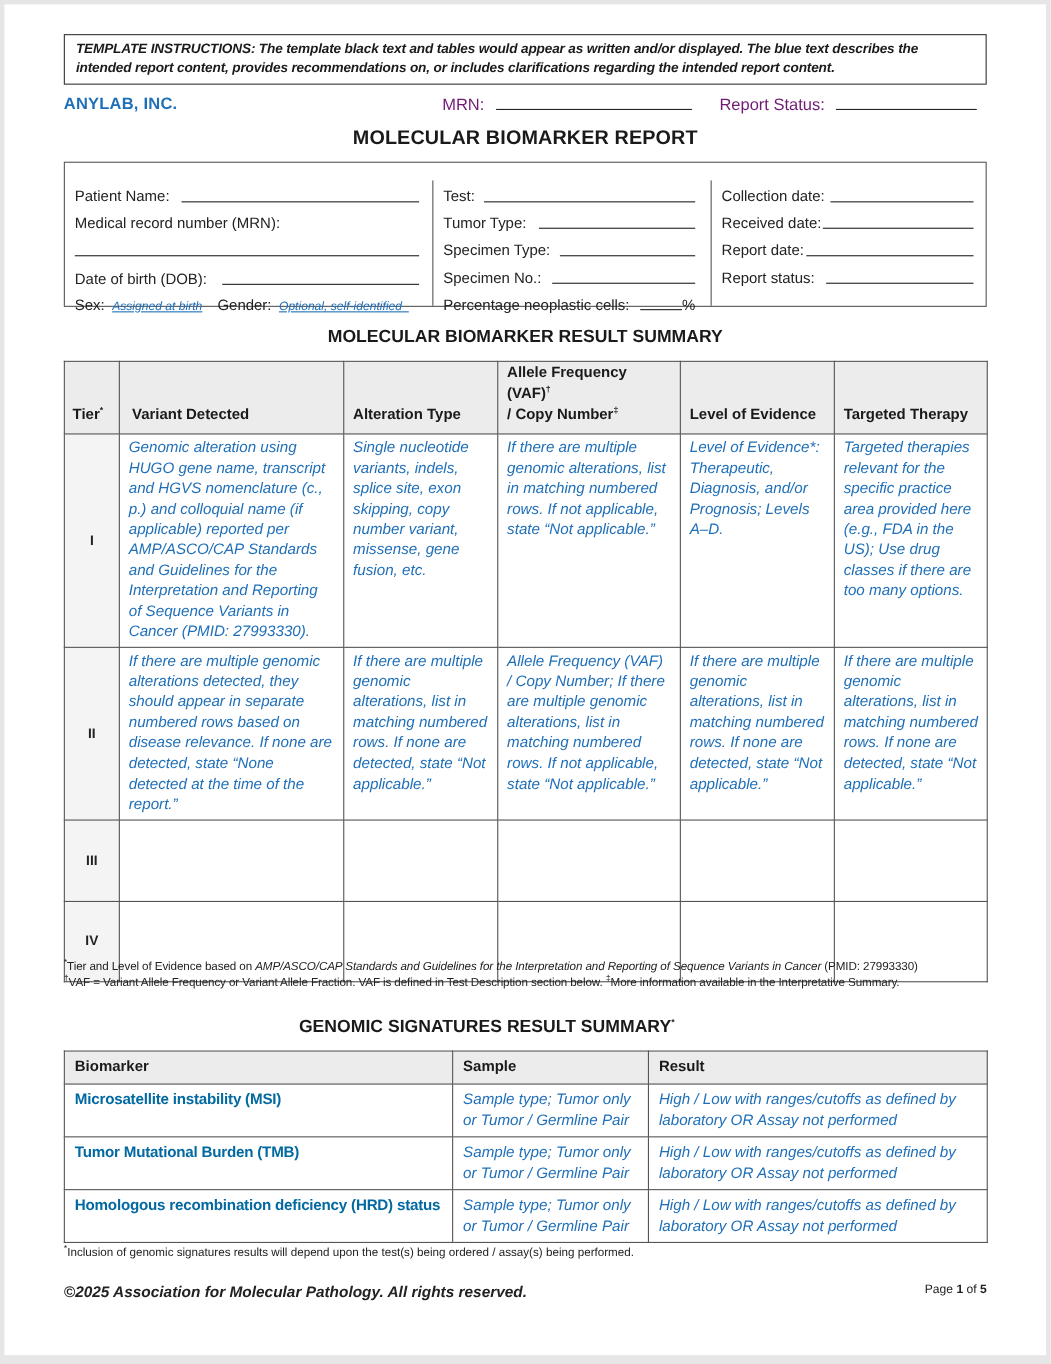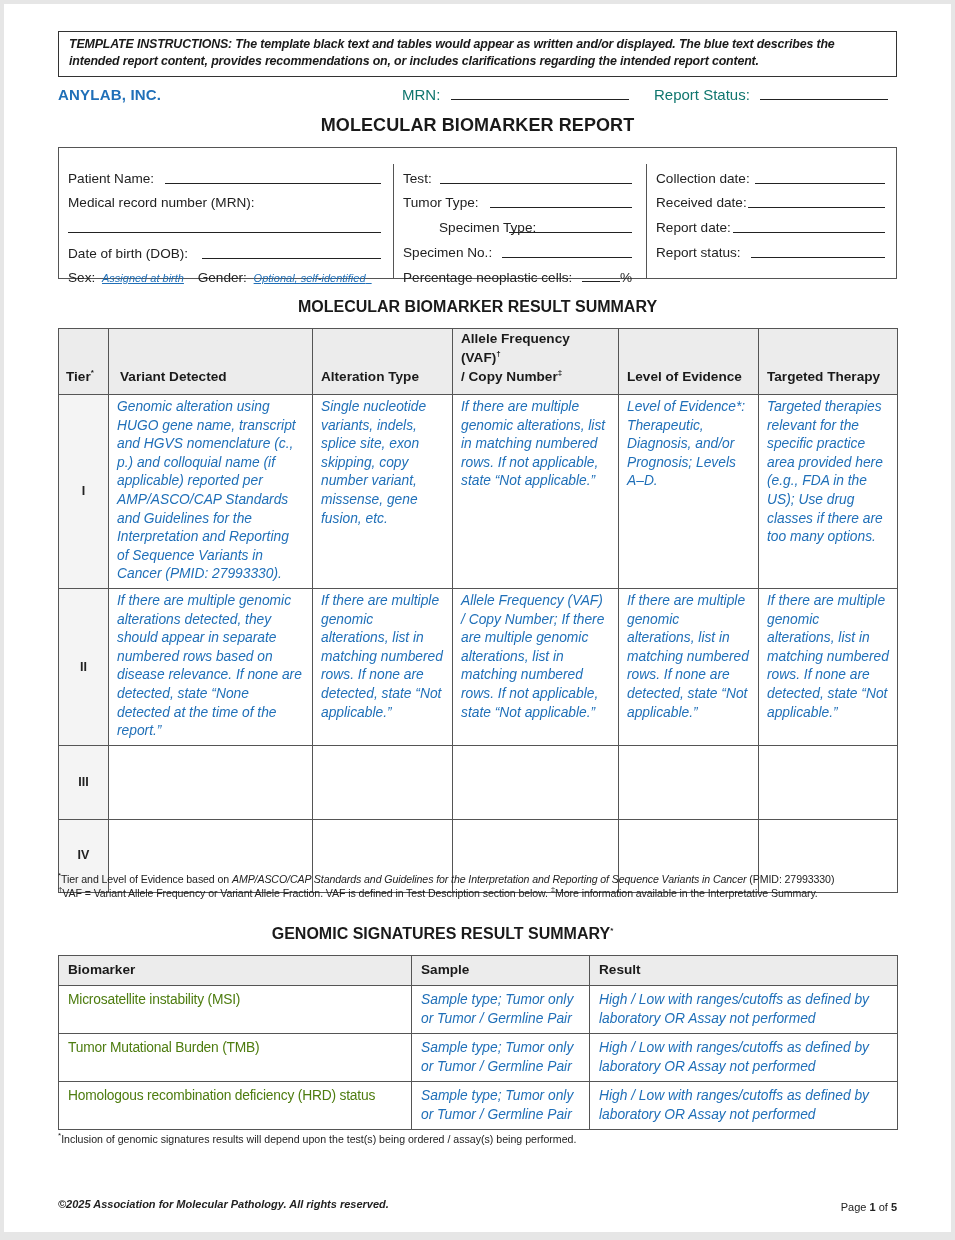--- a/index.html
+++ b/index.html
@@ -7,21 +7,21 @@
   body { font-family: "Liberation Sans", "DejaVu Sans", sans-serif; color: #1a1a1a; position: relative; }
   .sheet { position: absolute; left: 4px; top: 4px; width: 947px; height: 1228px; background: #fff; }
   .abs { position: absolute; }
 
   
   .instr { left: 58px; top: 31px; width: 839px; height: 46px; border: 1.5px solid #333; padding: 4px 10px 0 10px;
            font-size: 12.4px; font-style: italic; font-weight: bold; line-height: 17px; letter-spacing: -0.15px; }
 
   
   .lab { left: 58px; top: 86px; font-size: 15px; font-weight: bold; color: #1f6fb8; letter-spacing: 0.2px; }
-  .mrnrow { top: 86px; font-size: 15px; color: #0f766e; }
+  .mrnrow { top: 86px; font-size: 15px; color: #701a75; }
   .uline { display: inline-block; border-bottom: 1px solid #222; height: 14px; vertical-align: baseline; }
 
   .title { left: 0; width: 955px; top: 115px; text-align: center; font-size: 18px; font-weight: bold; letter-spacing: 0.1px; }
 
   
   .pbox { left: 58px; top: 147px; width: 839px; height: 132px; border: 1.5px solid #555; }
   .pcol { position: absolute; top: 16px; bottom: 0; }
   .pcol.c2 { border-left: 1.5px solid #555; }
   .pcol.c3 { border-left: 1.5px solid #555; }
   .frow { position: absolute; left: 9px; font-size: 13.6px; color: #222; white-space: nowrap; }
@@ -42,26 +42,26 @@
   .fn { left: 58px; top: 872px; width: 845px; font-size: 10.6px; line-height: 14.4px; color: #222; letter-spacing: -0.1px; }
   .fn .it { font-style: italic; }
   .fn .bl { color: #1f6fb8; font-style: italic; }
 
   .gsect { left: 0; width: 885px; top: 925px; text-align: center; font-size: 16px; font-weight: bold; }
 
   .gt { left: 58px; top: 955px; width: 839px; }
   .gt td, .gt th { border: 1.5px solid #555; vertical-align: top; }
   .gt th { background: #ececec; font-size: 13.6px; font-weight: bold; text-align: left; height: 30px; padding: 6px 9px 0 9px; }
   .gt td { height: 48px; padding: 4px 9px 0 9px; font-size: 13.8px; line-height: 19px; }
-  .gt td.bm { font-weight: normal; color: #4d7c0f; letter-spacing: -0.2px; }
+  .gt td.bm { font-weight: bold; color: #0369a1; letter-spacing: -0.2px; }
   .gt td.bv { font-style: italic; color: #1f6fb8; }
 
   .gfn { left: 58px; top: 1133px; font-size: 10.6px; color: #222; }
-  .footl { left: 58px; top: 1166px; font-size: 11px; font-style: italic; font-weight: bold; color: #222; margin-top: 32px; }
-  .footr { right: 58px; top: 1166px; font-size: 11px; font-weight: bold; color: #222; margin-top: 35px; }
+  .footl { left: 58px; top: 1166px; font-size: 14px; font-style: italic; font-weight: bold; color: #222; }
+  .footr { right: 58px; top: 1166px; font-size: 11px; font-weight: bold; color: #222; }
   .footr .n { font-weight: bold; }
   .footr .t { font-weight: normal; }
 </style>
 </head>
 <body>
 
 <div class="sheet"></div>
 
 <div class="abs instr">TEMPLATE INSTRUCTIONS: The template black text and tables would appear as written and/or displayed. The blue text describes the intended report content, provides recommendations on, or includes clarifications regarding the intended report content.</div>
 
@@ -90,21 +90,21 @@
       <span class="sexval" style="margin-left:3px;">Assigned at birth</span>
       <span style="margin-left:10px;">Gender:</span>
       <span class="sexval" style="margin-left:3px;">Optional, self-identified</span><span class="sexval">&nbsp;&nbsp;</span>
     </div>
   </div>
   <div class="pcol c2" style="left:334px;width:253px;">
     <div class="frow" style="top:7px;">Test:</div>
     <div class="fline" style="left:46px;width:192px;top:19px;"></div>
     <div class="frow" style="top:31px;">Tumor Type:</div>
     <div class="fline" style="left:96px;width:142px;top:43px;"></div>
-    <div class="frow" style="top:56px;margin-left:36px;">Specimen Type:</div>
+    <div class="frow" style="top:56px;">Specimen Type:</div>
     <div class="fline" style="left:115px;width:123px;top:68px;"></div>
     <div class="frow" style="top:81px;">Specimen No.:</div>
     <div class="fline" style="left:108px;width:130px;top:93px;"></div>
     <div class="frow" style="top:106px;">
       <span>Percentage neoplastic cells:</span>
       <span class="uline" style="width:38px;height:12px;margin-left:6px;"></span><span>%</span>
     </div>
   </div>
   <div class="pcol c3" style="left:587px;width:249px;">
     <div class="frow" style="top:7px;">Collection date:</div>

